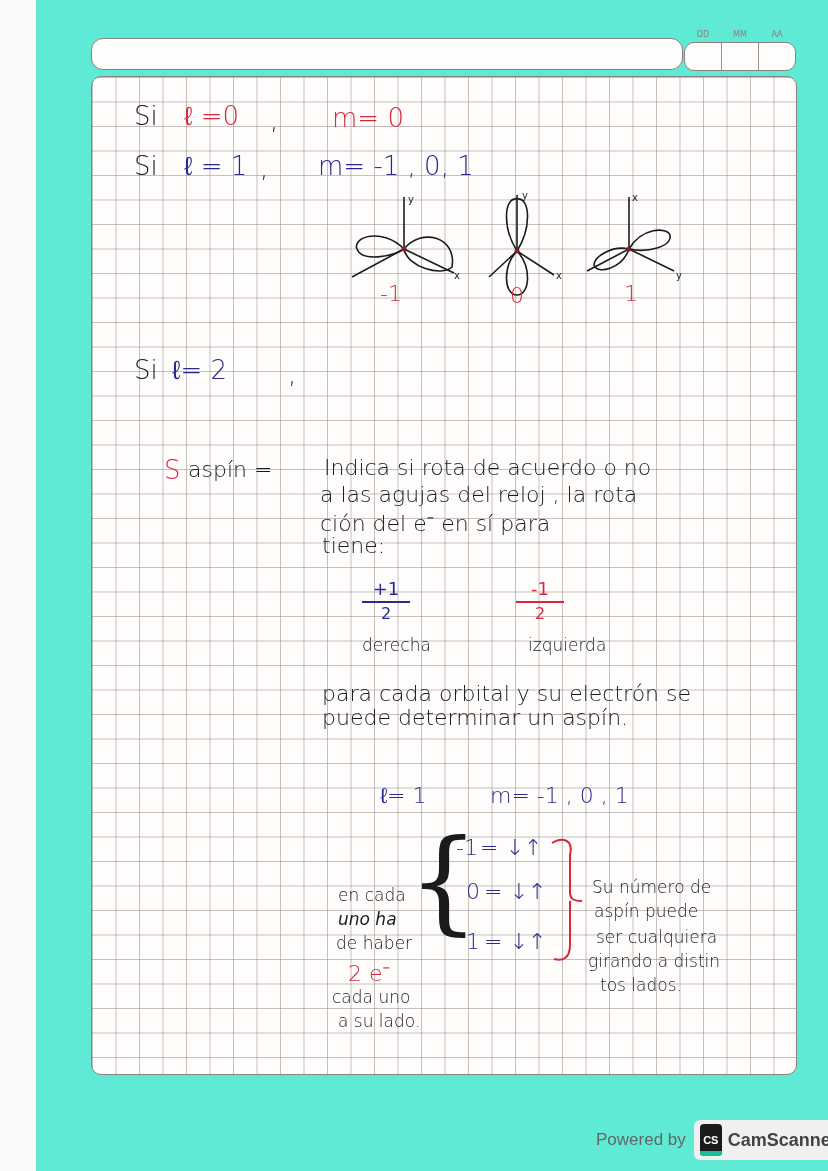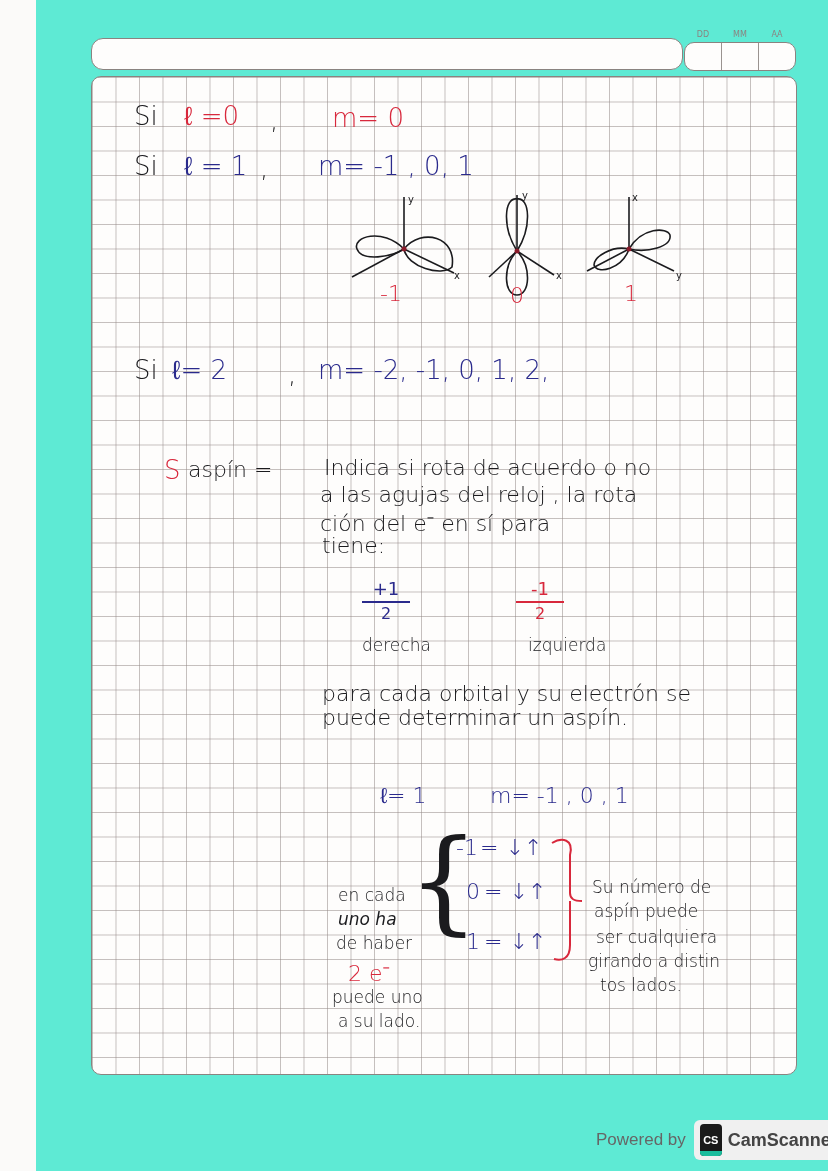--- a/index.html
+++ b/index.html
@@ -131,21 +131,20 @@
       <text x="300" y="14" font-size="10" fill="#1b1b1e" font-family="DejaVu Sans, sans-serif">x</text>
       <text x="344" y="92" font-size="10" fill="#1b1b1e" font-family="DejaVu Sans, sans-serif">y</text>
     </svg>
     <span class="hw mid red" style="left:288px; top:204px;">-1</span>
     <span class="hw mid red" style="left:418px; top:206px;">0</span>
     <span class="hw mid red" style="left:532px; top:204px;">1</span>
 
     <span class="hw big" style="left:42px; top:278px;">Si</span>
     <span class="hw big blue" style="left:80px; top:278px;">ℓ= 2</span>
     <span class="hw big" style="left:196px; top:282px;">,</span>
-    <span class="hw big blue" style="left:226px; top:278px;">m= -2, -1, 0, 1, 2,</span>
 
     <span class="hw big red" style="left:72px; top:378px;">S</span>
     <span class="hw mid" style="left:96px; top:380px;">aspín =</span>
     <span class="hw mid" style="left:228px; top:405px;">a las agujas del reloj , la rota</span>
     <span class="hw mid" style="left:232px; top:378px;">Indica si rota de acuerdo o no</span>
     <span class="hw mid" style="left:228px; top:430px;">ción del e⁻ en sí para</span>
     <span class="hw mid" style="left:230px; top:456px;">tiene:</span>
 
     <div class="frac" style="left:264px; top:502px;">
       <span class="num blue">+1</span>
@@ -175,21 +174,21 @@
     <span class="hw mid blue" style="left:392px; top:852px;">= ↓↑</span>
 
     <svg style="position:absolute; left:456px; top:758px;" width="40" height="132" viewBox="0 0 40 132">
       <path d="M4 8 C 14 2, 26 4, 22 20 L 22 58 C 22 64, 26 66, 34 66 M 22 66 L 22 110 C 22 124, 14 126, 6 124" fill="none" stroke="#d8283c" stroke-width="2"></path>
     </svg>
 
     <span class="hw sm" style="left:246px; top:808px;">en cada</span>
     <span class="hw sm" style="left:246px; top:832px;font-style:italic;">uno ha</span>
     <span class="hw sm" style="left:244px; top:856px;">de haber</span>
     <span class="hw mid red" style="left:256px; top:880px;">2 e⁻</span>
-    <span class="hw sm" style="left:240px; top:910px;">puede uno</span>
+    <span class="hw sm" style="left:240px; top:910px;">cada uno</span>
     <span class="hw sm" style="left:246px; top:934px;">a su lado.</span>
 
     <span class="hw sm" style="left:500px; top:800px;">Su número de</span>
     <span class="hw sm" style="left:502px; top:824px;">aspín puede</span>
     <span class="hw sm" style="left:504px; top:850px;">ser cualquiera</span>
     <span class="hw sm" style="left:496px; top:874px;">girando a distin</span>
     <span class="hw sm" style="left:508px; top:898px;">tos lados.</span>
 
   </div>
 

